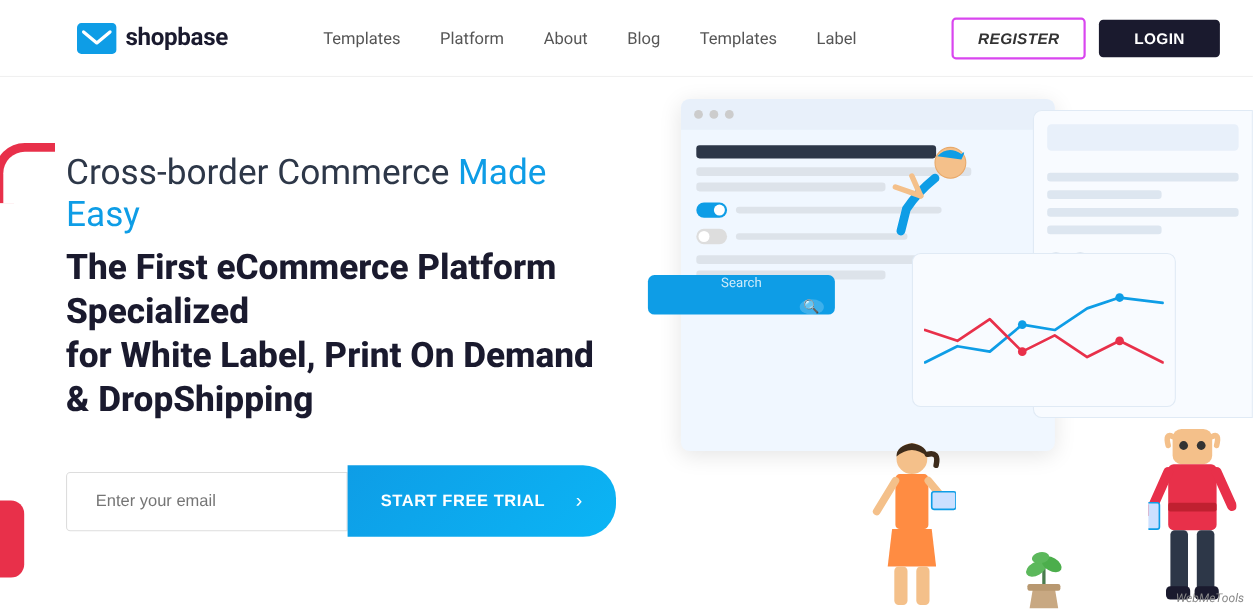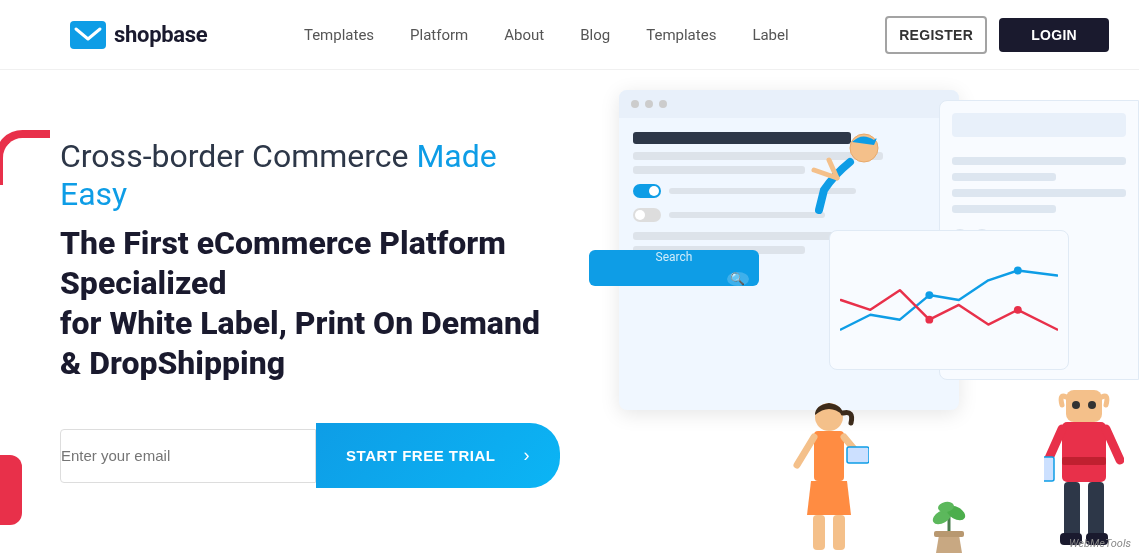--- a/index.html
+++ b/index.html
@@ -59,29 +59,30 @@
       transition: color 0.2s;
     }
 
     .header-actions {
       display: flex;
       align-items: center;
       gap: 12px;
     }
 
     .btn-register {
-      padding: 9px 12px;
-      border: 2px solid #a3a3a3;
+      padding: 9px 22px;
+      border: 2px solid #d946ef;
       background: transparent;
       color: #333;
       font-size: 14px;
       font-weight: 600;
       border-radius: 4px;
       cursor: pointer;
       letter-spacing: 0.3px;
+      font-style: italic;
     }
 
     .btn-login {
       padding: 9px 32px;
       border: none;
       background: #1a1a2e;
       color: #fff;
       font-size: 14px;
       font-weight: 600;
       border-radius: 4px;
@@ -157,21 +158,21 @@
       gap: 0;
       margin-top: 10px;
     }
 
     .email-input {
       flex: 1;
       max-width: 300px;
       height: 54px;
       border: 1px solid #ddd;
       border-radius: 4px 0 0 4px;
-      padding: 0 0;
+      padding: 0 26px;
       font-size: 15px;
       color: #999;
       outline: none;
       background: #fff;
     }
 
     .btn-trial {
       height: 65px;
       padding: 0 30px;
       background: linear-gradient(135deg, #0e9de6, #0bb5f5);

